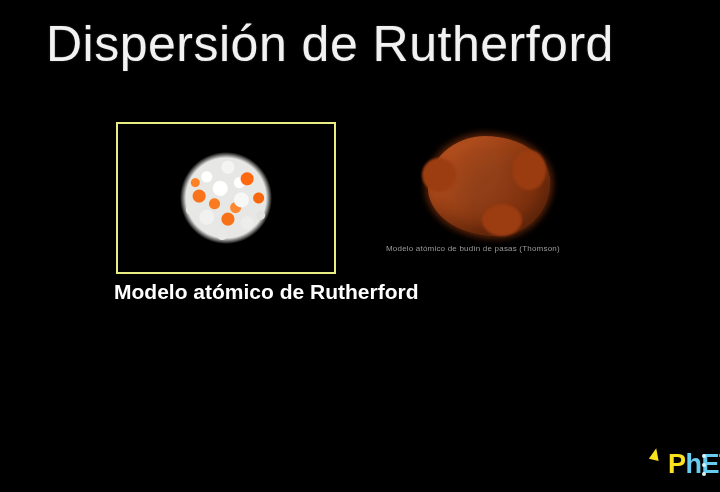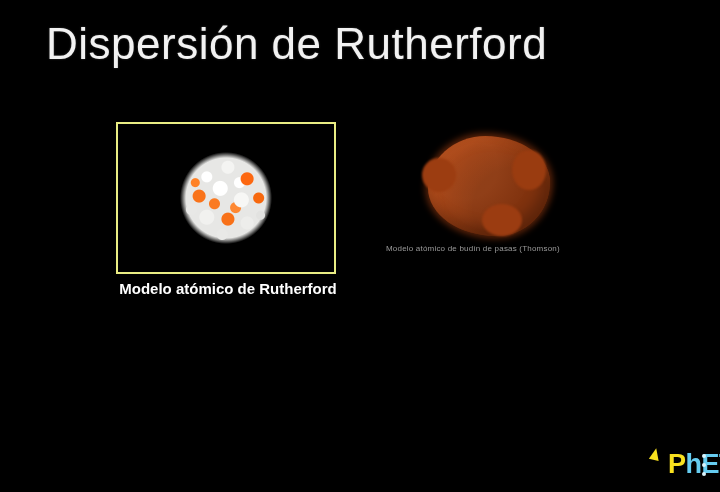--- a/index.html
+++ b/index.html
@@ -18,21 +18,21 @@
     overflow: hidden;
   }
 
   
   #slide-title {
     position: absolute;
     left: 46px;
     top: 14px;
     width: 640px;
     color: #f2f2f2;
-    font-size: 44px;
+    font-size: 50px;
     font-weight: 300;
     letter-spacing: 0.5px;
     line-height: 60px;
     white-space: nowrap;
     text-shadow: 0 0 2px rgba(255,255,255,0.25);
   }
 
   
   #rutherford-panel {
     position: absolute;
@@ -81,21 +81,21 @@
       radial-gradient(circle at 50% 50%, #e7e7e5 0 40px, rgba(0,0,0,0) 46px);
     filter: saturate(1.1);
   }
   #rutherford-caption {
     position: absolute;
     left: -2px;
     top: 158px;
     width: 228px;
     text-align: center;
     color: #ffffff;
-    font-size: 15px;
+    font-size: 21px;
     font-weight: 600;
     white-space: nowrap;
   }
 
   
   #thomson-panel {
     position: absolute;
     left: 386px;
     top: 132px;
     width: 206px;

